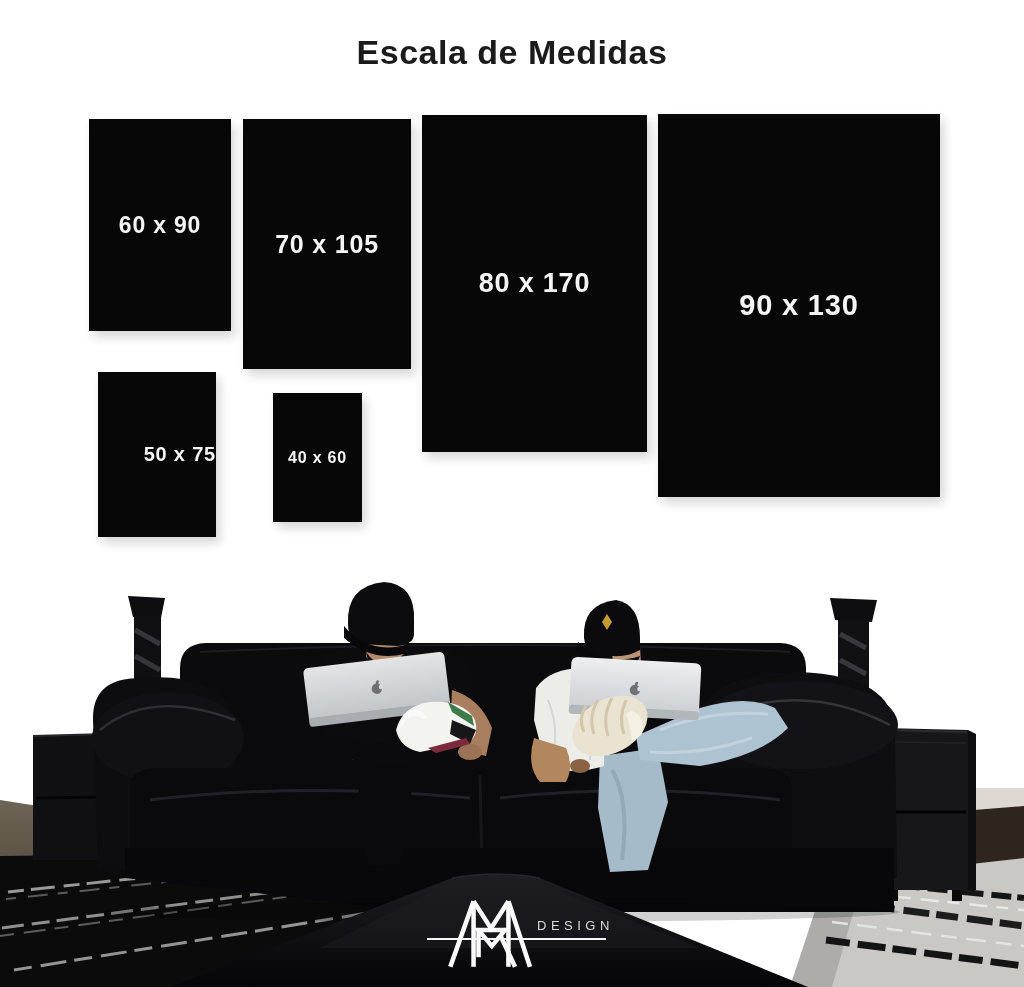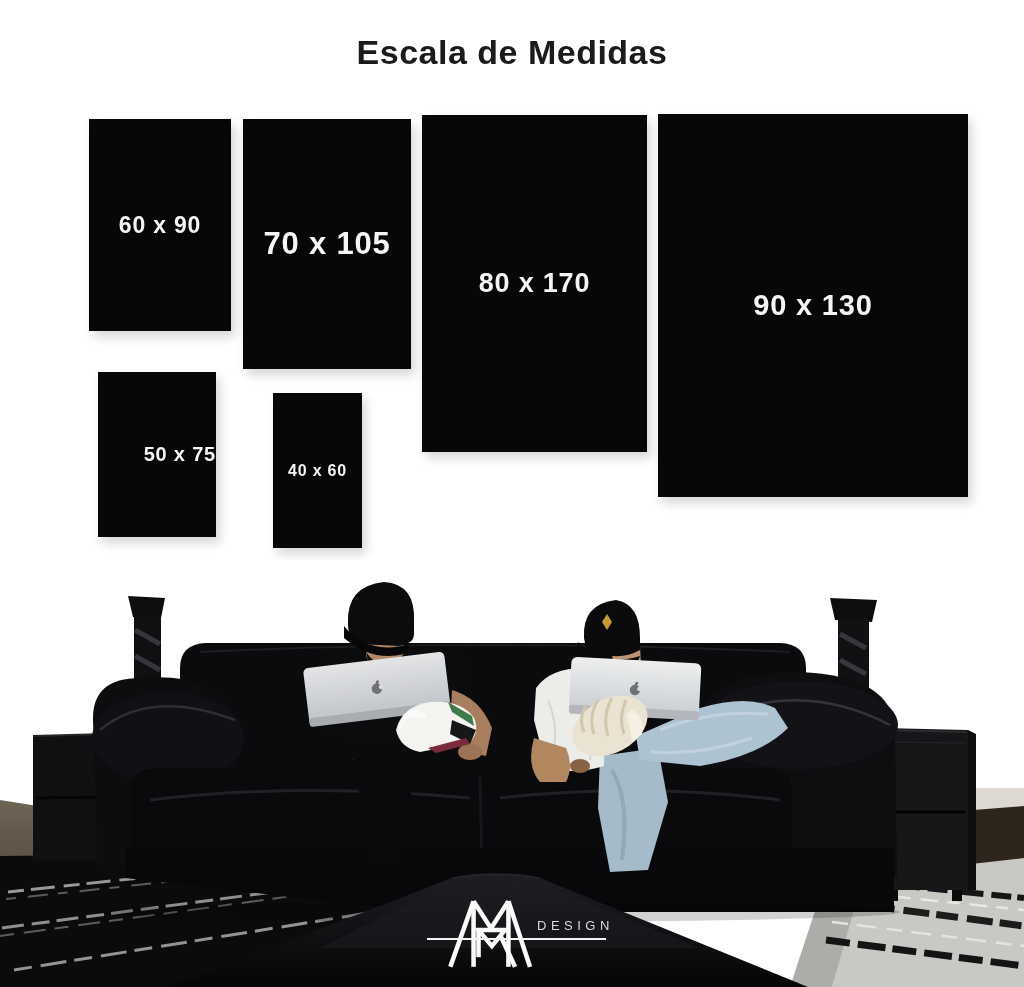--- a/index.html
+++ b/index.html
@@ -4,25 +4,25 @@
 <style>
   html,body{margin:0;padding:0;background:#ffffff;}
   .stage{position:relative;width:1024px;height:987px;background:#ffffff;overflow:hidden;
          font-family:"Liberation Sans", sans-serif;}
   .page-title{position:absolute;top:33px;left:0;width:1024px;margin:0;text-align:center;
      font-size:34px;font-weight:bold;letter-spacing:.5px;color:#1b1b1b;}
   .swatch{position:absolute;background:#070707;color:#f5f5f5;display:flex;align-items:center;
      justify-content:center;font-weight:bold;letter-spacing:.8px;
      box-shadow:4px 6px 10px rgba(0,0,0,.16);}
   .s1{left:89px;top:119px;width:142px;height:212px;font-size:23px;}
-  .s2{left:243px;top:119px;width:168px;height:250px;font-size:31px;}
+  .s2{left:243px;top:119px;width:168px;height:250px;font-size:25px;}
   .s3{left:422px;top:115px;width:225px;height:337px;font-size:27px;}
-  .s4{left:658px;top:114px;width:310px;height:383px;font-size:29px;}
+  .s4{left:658px;top:114px;width:282px;height:383px;font-size:29px;}
   .s5{left:98px;top:372px;width:118px;height:165px;font-size:20px;justify-content:flex-end;}
-  .s6{left:273px;top:393px;width:89px;height:155px;font-size:16px;}
+  .s6{left:273px;top:393px;width:89px;height:129px;font-size:16px;}
   .scene{position:absolute;left:0;top:560px;width:1024px;height:427px;display:block;
      font-family:"Liberation Sans", sans-serif;}
 </style>
 </head>
 <body>
 
 <div class="stage">
 
   <h1 class="page-title">Escala de Medidas</h1>
 

